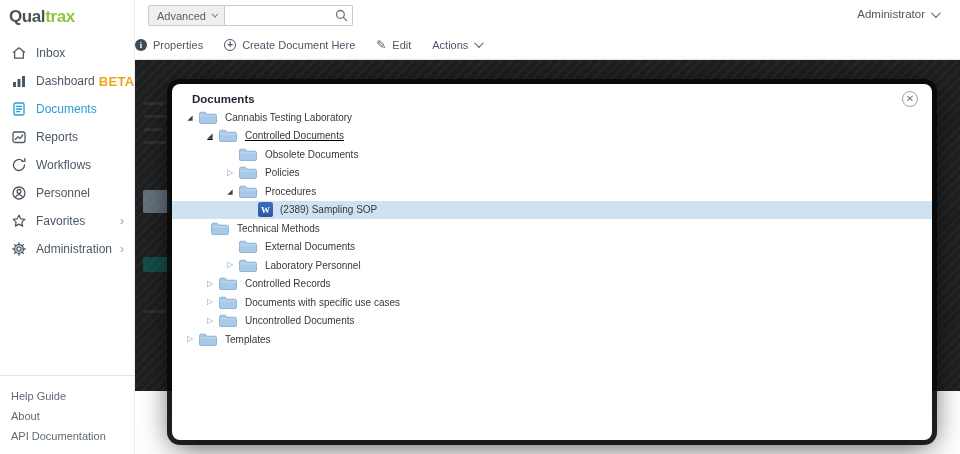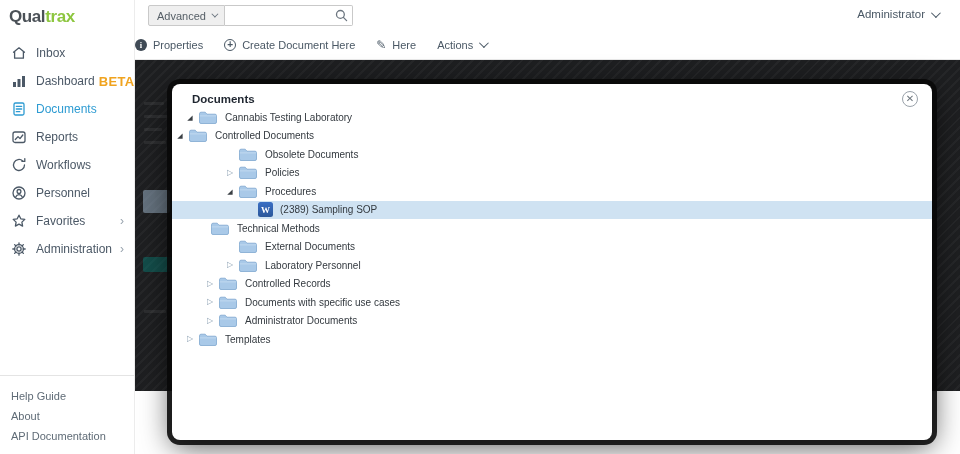--- a/index.html
+++ b/index.html
@@ -187,21 +187,21 @@
       <div class="tb-btn">
         <span class="info-circle">i</span>
         <span>Properties</span>
       </div>
       <div class="tb-btn">
         <span class="plus-circle">+</span>
         <span>Create Document Here</span>
       </div>
       <div class="tb-btn">
         <span class="pencil">✎</span>
-        <span>Here</span>
+        <span>Edit</span>
       </div>
       <div class="tb-btn">
         <span>Actions</span>
         <span class="chev"></span>
       </div>
     </div>
   </div>
 
   <div id="content">
     <div class="ghost g-line" style="left:9px; top:42px; width:20px;"></div>
@@ -220,21 +220,21 @@
           <div class="tree-row" style="padding-left: 10px;">
     <span class="tw-exp expanded">◢</span>
     <span class="tw-icon">
               <svg width="20" height="15" viewBox="0 0 20 15">
                 <path d="M1.5 3.8 Q1.5 2.2 3 2.2 H7.2 L9 4.2 H17 Q18.5 4.2 18.5 5.7 V12 Q18.5 13.5 17 13.5 H3 Q1.5 13.5 1.5 12 Z" fill="#a9c9e8" stroke="#7fa7cf" stroke-width="0.8"></path>
                 <path d="M1.8 5.9 H18.2" stroke="#c5dbf0" stroke-width="0.9"></path>
               </svg>
             </span>
     <span class="tw-label">Cannabis Testing Laboratory</span>
   </div>
-          <div class="tree-row" style="">
+          <div class="tree-row" style="padding-left: 30px; text-decoration: underline;">
     <span class="tw-exp expanded">◢</span>
     <span class="tw-icon">
               <svg width="20" height="15" viewBox="0 0 20 15">
                 <path d="M1.5 3.8 Q1.5 2.2 3 2.2 H7.2 L9 4.2 H17 Q18.5 4.2 18.5 5.7 V12 Q18.5 13.5 17 13.5 H3 Q1.5 13.5 1.5 12 Z" fill="#a9c9e8" stroke="#7fa7cf" stroke-width="0.8"></path>
                 <path d="M1.8 5.9 H18.2" stroke="#c5dbf0" stroke-width="0.9"></path>
               </svg>
             </span>
     <span class="tw-label">Controlled Documents</span>
   </div>
           <div class="tree-row" style="padding-left: 50px;">
@@ -325,21 +325,21 @@
     <span class="tw-label">Documents with specific use cases</span>
   </div>
           <div class="tree-row" style="padding-left: 30px;">
     <span class="tw-exp collapsed">▷</span>
     <span class="tw-icon">
               <svg width="20" height="15" viewBox="0 0 20 15">
                 <path d="M1.5 3.8 Q1.5 2.2 3 2.2 H7.2 L9 4.2 H17 Q18.5 4.2 18.5 5.7 V12 Q18.5 13.5 17 13.5 H3 Q1.5 13.5 1.5 12 Z" fill="#a9c9e8" stroke="#7fa7cf" stroke-width="0.8"></path>
                 <path d="M1.8 5.9 H18.2" stroke="#c5dbf0" stroke-width="0.9"></path>
               </svg>
             </span>
-    <span class="tw-label">Administrator Documents</span>
+    <span class="tw-label">Uncontrolled Documents</span>
   </div>
           <div class="tree-row" style="padding-left: 10px;">
     <span class="tw-exp collapsed">▷</span>
     <span class="tw-icon">
               <svg width="20" height="15" viewBox="0 0 20 15">
                 <path d="M1.5 3.8 Q1.5 2.2 3 2.2 H7.2 L9 4.2 H17 Q18.5 4.2 18.5 5.7 V12 Q18.5 13.5 17 13.5 H3 Q1.5 13.5 1.5 12 Z" fill="#a9c9e8" stroke="#7fa7cf" stroke-width="0.8"></path>
                 <path d="M1.8 5.9 H18.2" stroke="#c5dbf0" stroke-width="0.9"></path>
               </svg>
             </span>
     <span class="tw-label">Templates</span>

